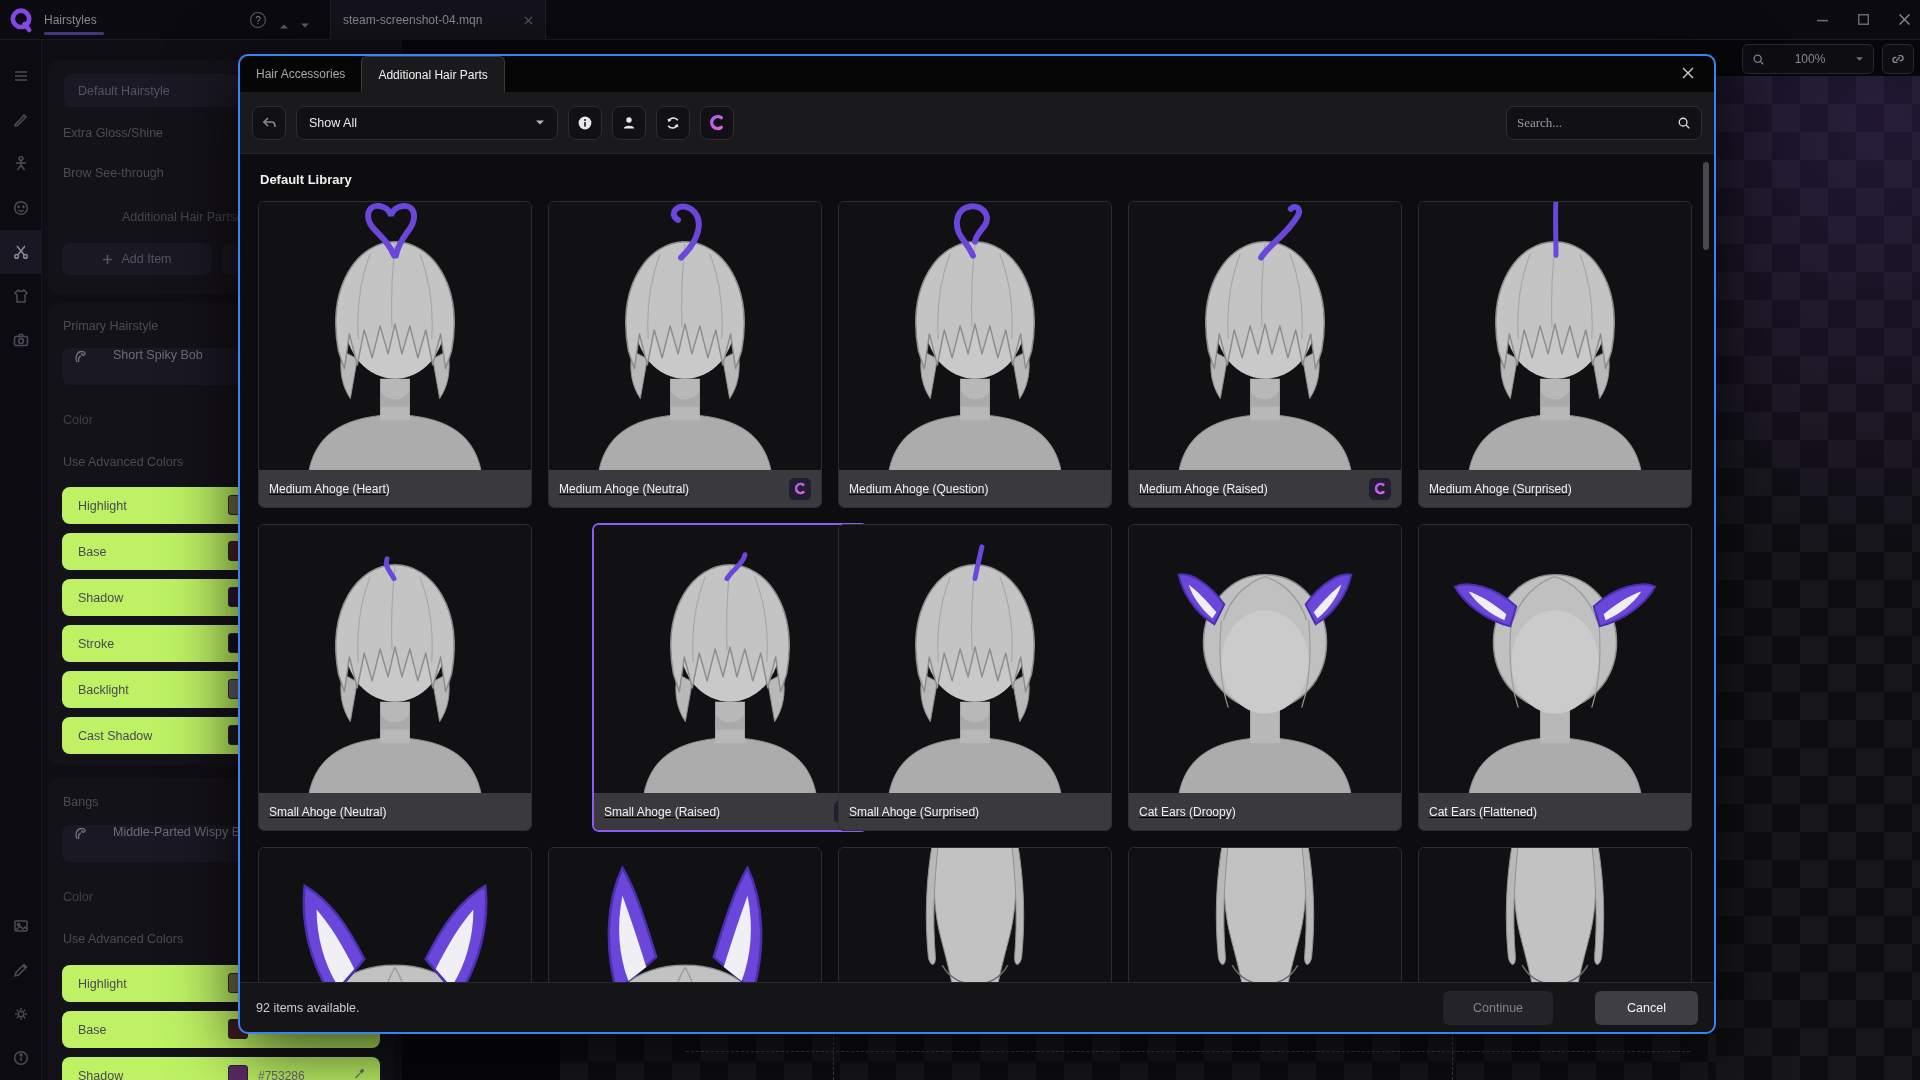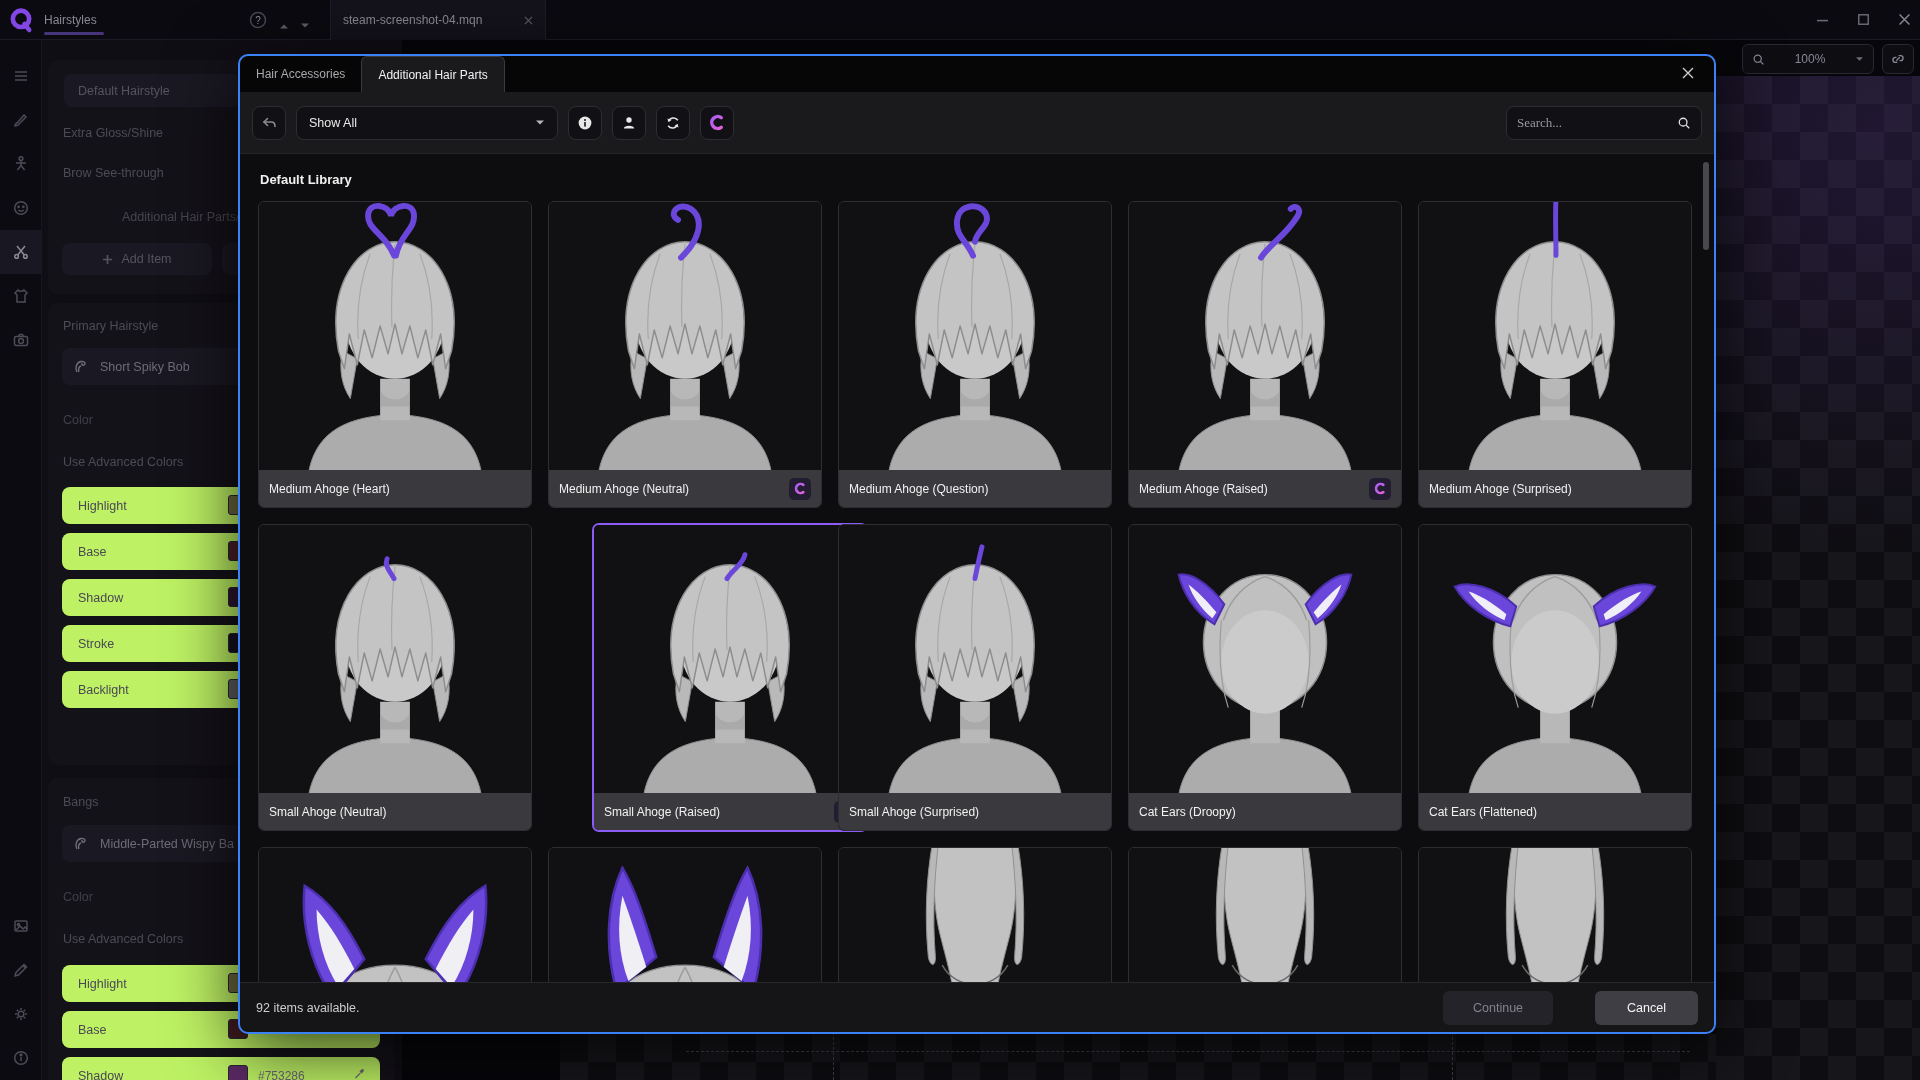--- a/index.html
+++ b/index.html
@@ -28,21 +28,21 @@
   .rail-icon.active svg { stroke:#8d8a98; }
   .rail-spacer { flex:1; }
 
   
   .left-panel { position:absolute; left:42px; top:40px; width:360px; height:1040px; background:#100e15; z-index:2; }
   .sect { position:absolute; left:6px; width:346px; background:#141219; border-radius:10px; }
   .sect-label { position:absolute; left:15px; font-size:12.5px; color:#4d4a57; }
   .sub-label { position:absolute; left:15px; font-size:12.5px; color:#413e4b; }
   .panel-btn { position:absolute; background:#1a1822; border-radius:8px; color:#565362; font-size:12.5px; display:flex; align-items:center; }
   .item-row { position:absolute; left:14px; width:318px; height:37px; background:#1a1822; border-radius:8px;
-    display:flex; align-items:center; gap:10px; padding:0 10px; color:#6f6c7a; font-size:12.5px; }
+    display:flex; gap:23px; padding:0 10px; color:#6f6c7a; font-size:12.5px; }
   .color-rows { position:absolute; left:14px; width:318px; display:flex; flex-direction:column; gap:9px; }
   .color-row { position:relative; height:37px; background:#bef264; border-radius:8px; display:flex; align-items:center; }
   .color-row .lbl { position:absolute; left:16px; font-size:12.5px; color:#4a4754; }
   .color-row .swatch { position:absolute; left:166px; width:20px; height:20px; top:8px; border-radius:3px; border:1px solid #2a2733; }
   .color-row .hexval { position:absolute; left:196px; font-size:12px; color:#6b6875; }
   .color-row .dropper { position:absolute; right:14px; top:10px; }
   .breadcrumb { position:absolute; font-size:12.5px; color:#47444f; white-space:nowrap; }
 
   
   .canvas-base { position:absolute; left:402px; top:40px; width:1518px; height:1040px; background:#07060a; z-index:1; }
@@ -81,21 +81,21 @@
     font-family:Liberation Serif, serif; min-width:0; }
   .searchbox input::placeholder { color:#9a97a0; }
   .modal-content { position:absolute; left:0; top:98px; width:100%; height:832px; background:#0d0d0f; overflow:hidden; padding:14px 0 0 18px; }
   .library-header { font-size:13px; font-weight:bold; color:#f0f0f0; margin:4px 0 14px 2px; }
   .grid { display:grid; grid-template-columns:repeat(5,274px); gap:16px 16px; width:1440px; }
   .card { position:relative; width:274px; height:307px; background:#161618; border:1px solid #2e2d33; border-radius:6px; overflow:hidden; }
   .card.selected { border-color:#8b5cf6; box-shadow:0 0 0 1px #8b5cf6;margin-left:45px; }
   .thumb { position:absolute; left:0; top:0; right:0; bottom:37px; background:#111113; }
   .thumb svg { width:100%; height:100%; display:block; }
   .card-label-bar { position:absolute; left:0; bottom:0; width:100%; height:37px; background:#3a393d;
-    display:flex; align-items:center; padding:0 10px; gap:8px; }
+    display:flex; align-items:center; padding:0 10px; gap:8px;text-decoration:underline; }
   .card-label { flex:1; font-size:12px; color:#f2f2f2; white-space:nowrap; overflow:hidden; }
   .card-badge { width:22px; height:22px; border-radius:5px; background:#221d30; display:flex; align-items:center; justify-content:center; }
   .modal-scrollbar { position:absolute; right:5px; top:102px; width:6px; height:824px; }
   .scroll-thumb { position:absolute; top:4px; width:6px; height:88px; background:#4a484f; border-radius:3px; }
   .modal-footer { position:absolute; left:0; bottom:0; width:100%; height:50px; background:#151517; border-top:1px solid #28272c;
     border-radius:0 0 10px 10px; display:flex; align-items:center; padding:0 16px; }
   .status-text { font-size:12.5px; color:#cdcdd0; }
   .btn { height:34px; border:none; border-radius:6px; font-size:12.5px; font-family:inherit; }
   .btn-continue { margin-left:auto; padding:0 30px; background:#242329; color:#84818c; }
   .btn-cancel { margin-left:42px; padding:0 32px; background:#3f3e45; color:#f4f4f4; }
@@ -271,20 +271,24 @@
       <span class="swatch" style="background: rgb(46, 22, 49);"></span>
           </div>
           <div class="color-row">
             <span class="lbl">Stroke</span>
       <span class="swatch" style="background: rgb(22, 18, 32);"></span>
           </div>
           <div class="color-row">
             <span class="lbl">Backlight</span>
       <span class="swatch" style="background: rgb(96, 96, 96);"></span>
           </div>
+          <div class="color-row">
+            <span class="lbl">Cast Shadow</span>
+      <span class="swatch" style="background: rgb(26, 26, 34);"></span>
+          </div>
         </div>
     </div>
 
     <div class="sect" style="top:738px; height:342px">
       <div class="sect-label" style="top:17px">Bangs</div>
       <div class="item-row" style="top:47px">
         <svg width="18" height="18" viewBox="0 0 18 18">
             <path d="M5,14 C3,10 4,4.5 9,3.5 C13,2.8 14.2,6 11.8,7 C9.8,7.8 9.2,5.6 10.6,5.2 M6.8,14 C6.2,11 7,8.6 9,8" stroke="#716e7c" fill="none" stroke-width="1.4"></path>
           </svg>
         <span>Middle-Parted Wispy Ba</span>

